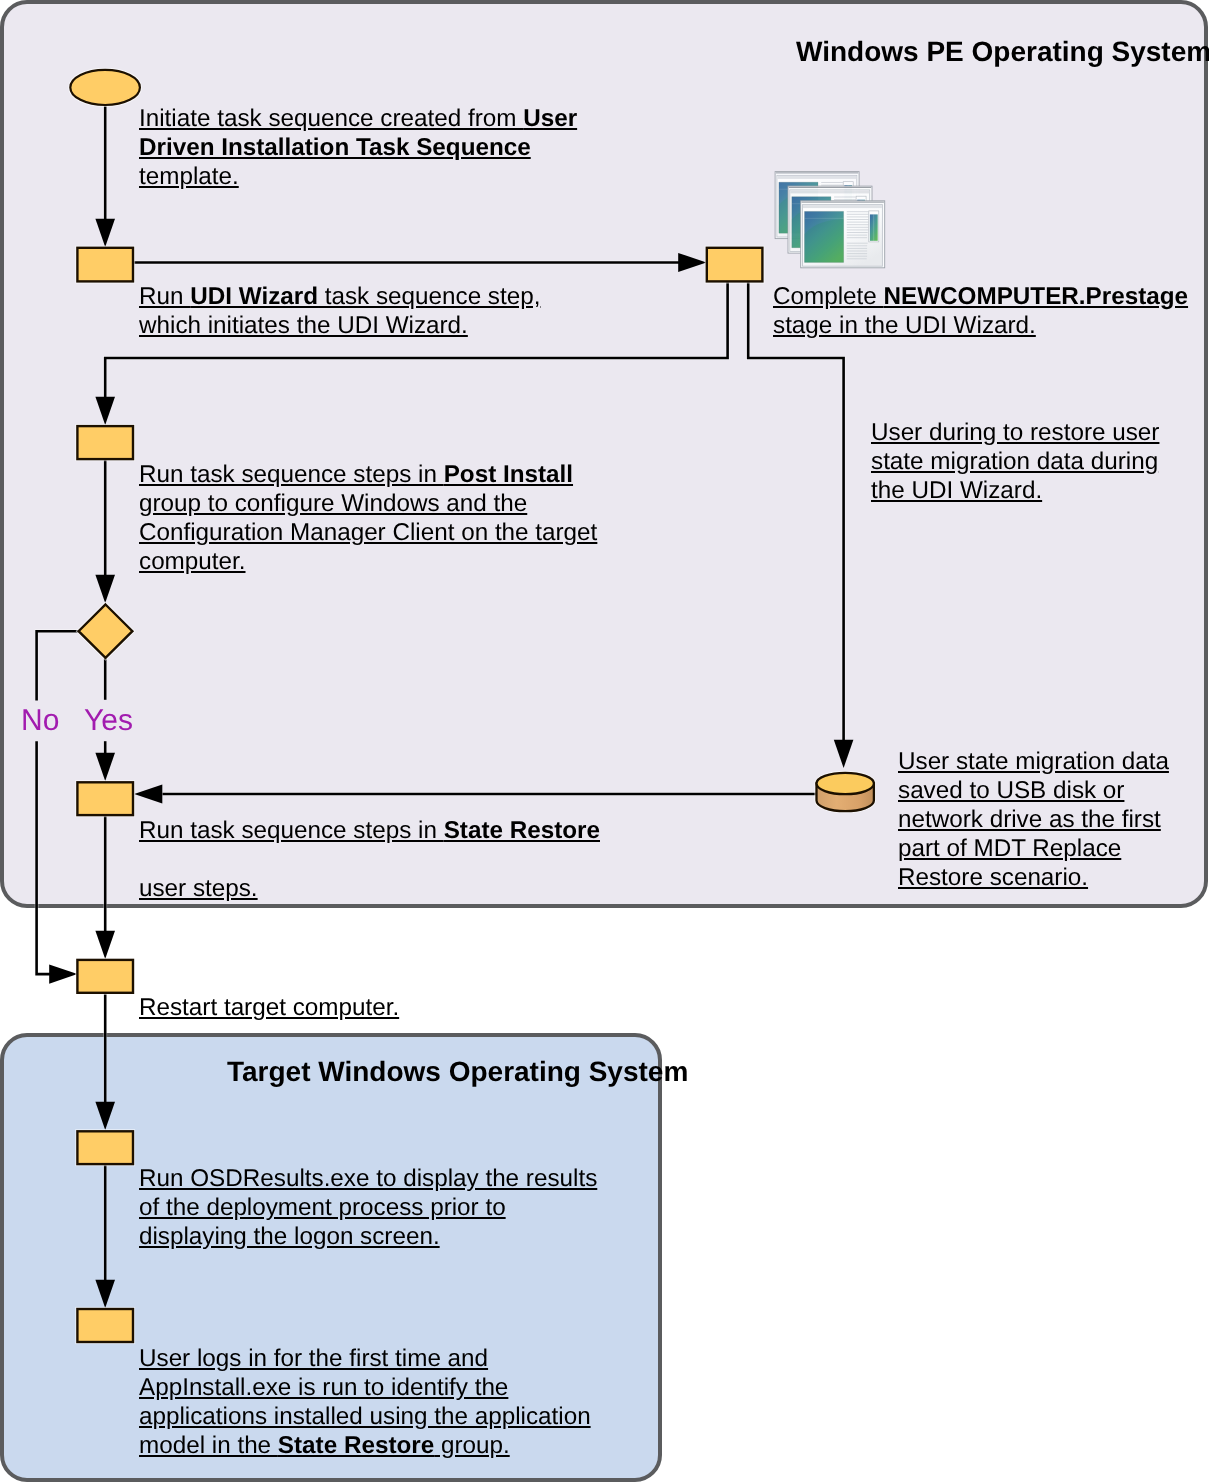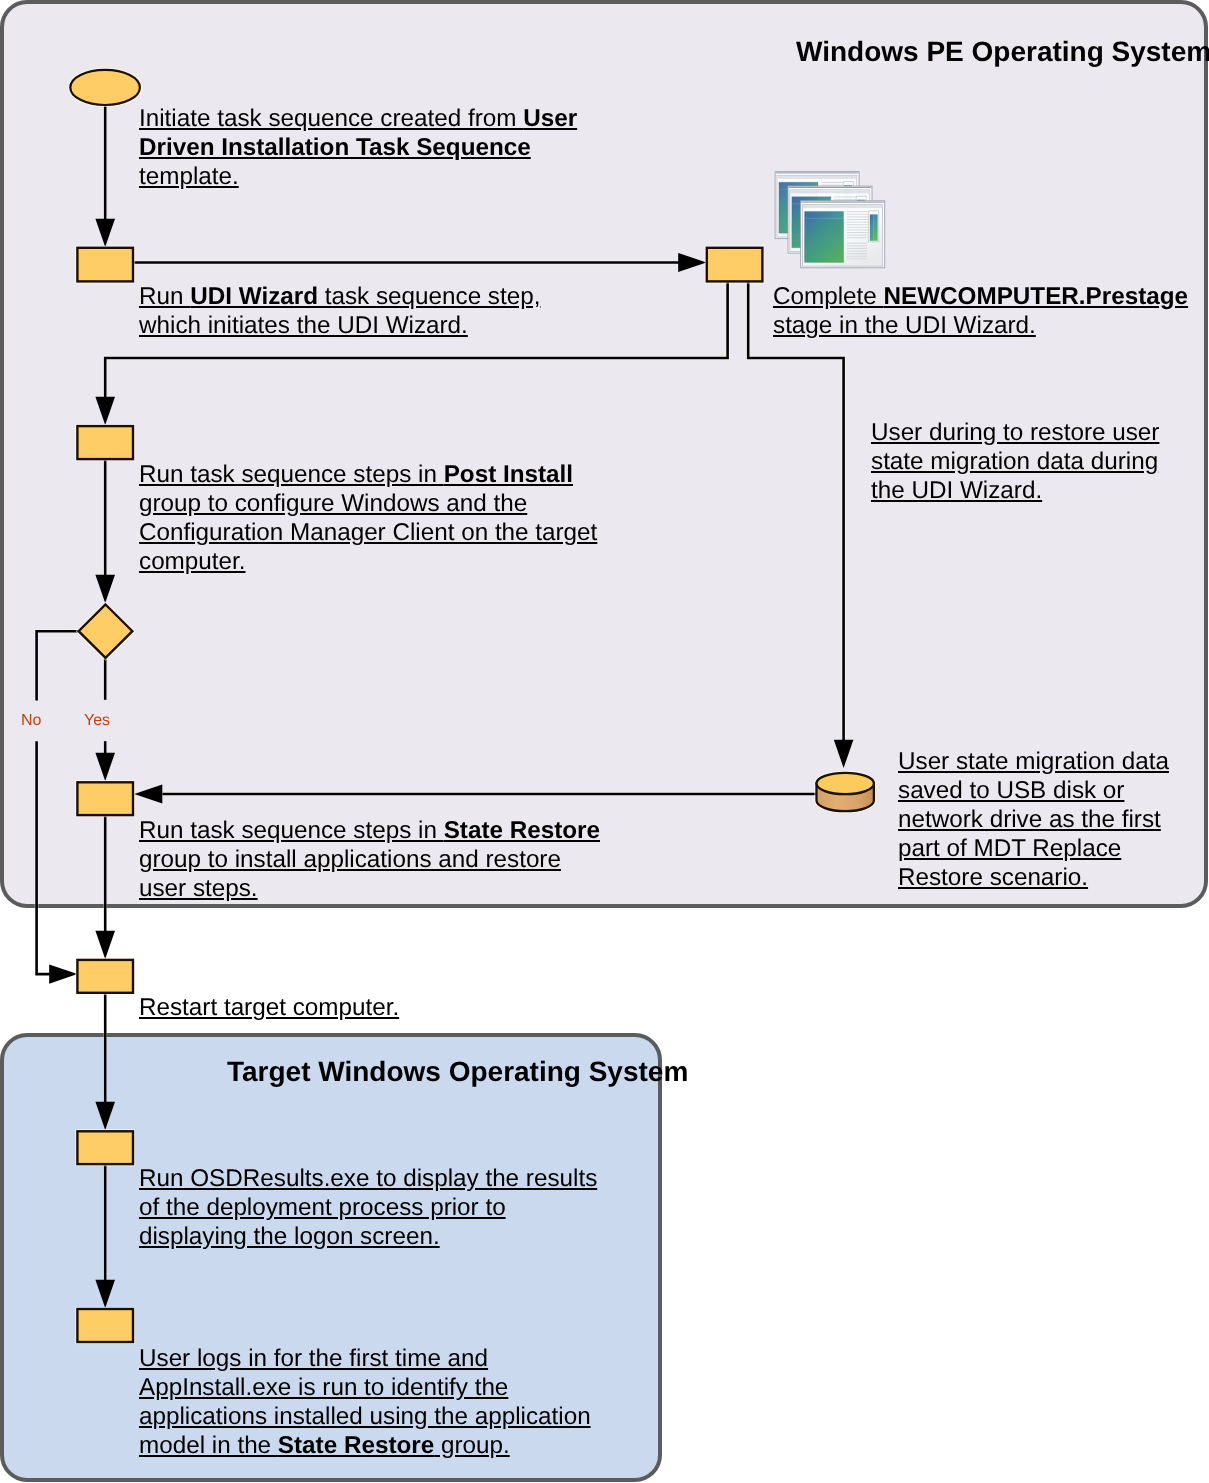--- a/index.html
+++ b/index.html
@@ -14,21 +14,21 @@
 
   .lane-title{position:absolute;font-weight:bold;font-size:28px;line-height:1;
               color:#000;white-space:nowrap;will-change:transform;}
 
   svg.layer{position:absolute;left:0;top:0;width:1209px;height:1483px;overflow:visible;
             pointer-events:none;}
 
   .txt{position:absolute;font-size:24.25px;line-height:28.9px;color:#000;white-space:pre;
        will-change:transform;text-decoration:underline;}
   .txt b{font-weight:bold;}
-  .edgelabel{position:absolute;font-size:16px;line-height:28.9px;color:#c2410c;white-space:nowrap;will-change:transform;}
+  .edgelabel{position:absolute;font-size:30px;line-height:28.9px;color:#a21caf;white-space:nowrap;will-change:transform;}
 </style>
 </head>
 <body>
 
 <div id="stage">
 
   <div id="lane-pe" class="lane"></div>
   <div id="lane-win" class="lane"></div>
 
   <div class="lane-title" style="left:795.8px;top:37.8px">Windows PE Operating System</div>
@@ -195,21 +195,21 @@
       <use href="#wiz-win" x="800.3" y="200.4"></use>
     </g>
   </svg>
 
   <div class="txt" style="left:138.9px;top:104.6px"><span>Initiate task sequence created from </span><b>User</b><br><b>Driven Installation Task Sequence</b><br><span>template.</span></div>
   <div class="txt" style="left:138.9px;top:282.7px"><span>Run </span><b>UDI Wizard</b><span> task sequence step,</span><br><span>which initiates the UDI Wizard.</span></div>
   <div class="txt" style="left:773.1px;top:282.7px"><span>Complete </span><b>NEWCOMPUTER.Prestage</b><br><span>stage in the UDI Wizard.</span></div>
   <div class="txt" style="left:138.9px;top:461.3px"><span>Run task sequence steps in </span><b>Post Install</b><br><span>group to configure Windows and the</span><br><span>Configuration Manager Client on the target</span><br><span>computer.</span></div>
   <div class="txt" style="left:871.1px;top:418.8px"><span>User during to restore user</span><br><span>state migration data during</span><br><span>the UDI Wizard.</span></div>
   <div class="txt" style="left:898.0px;top:748.3px"><span>User state migration data</span><br><span>saved to USB disk or</span><br><span>network drive as the first</span><br><span>part of MDT Replace</span><br><span>Restore scenario.</span></div>
-  <div class="txt" style="left:138.9px;top:816.8px"><span>Run task sequence steps in </span><b>State Restore</b><br><span>group to install applications and restore</span><br><span>user steps.</span></div>
+  <div class="txt" style="left:138.9px;top:816.8px"><span>Run task sequence steps in </span><b>State Restore</b><br><br><span>user steps.</span></div>
   <div class="txt" style="left:138.9px;top:993.9px"><span>Restart target computer.</span></div>
   <div class="txt" style="left:138.9px;top:1165.4px"><span>Run OSDResults.exe to display the results</span><br><span>of the deployment process prior to</span><br><span>displaying the logon screen.</span></div>
   <div class="txt" style="left:138.9px;top:1344.6px"><span>User logs in for the first time and</span><br><span>AppInstall.exe is run to identify the</span><br><span>applications installed using the application</span><br><span>model in the </span><b>State Restore</b><span> group.</span></div>
 
   <div class="edgelabel" style="left:21.3px;top:706.7px">No</div>
   <div class="edgelabel" style="left:84px;top:706.7px">Yes</div>
 
 </div>
 
 </body></html>

